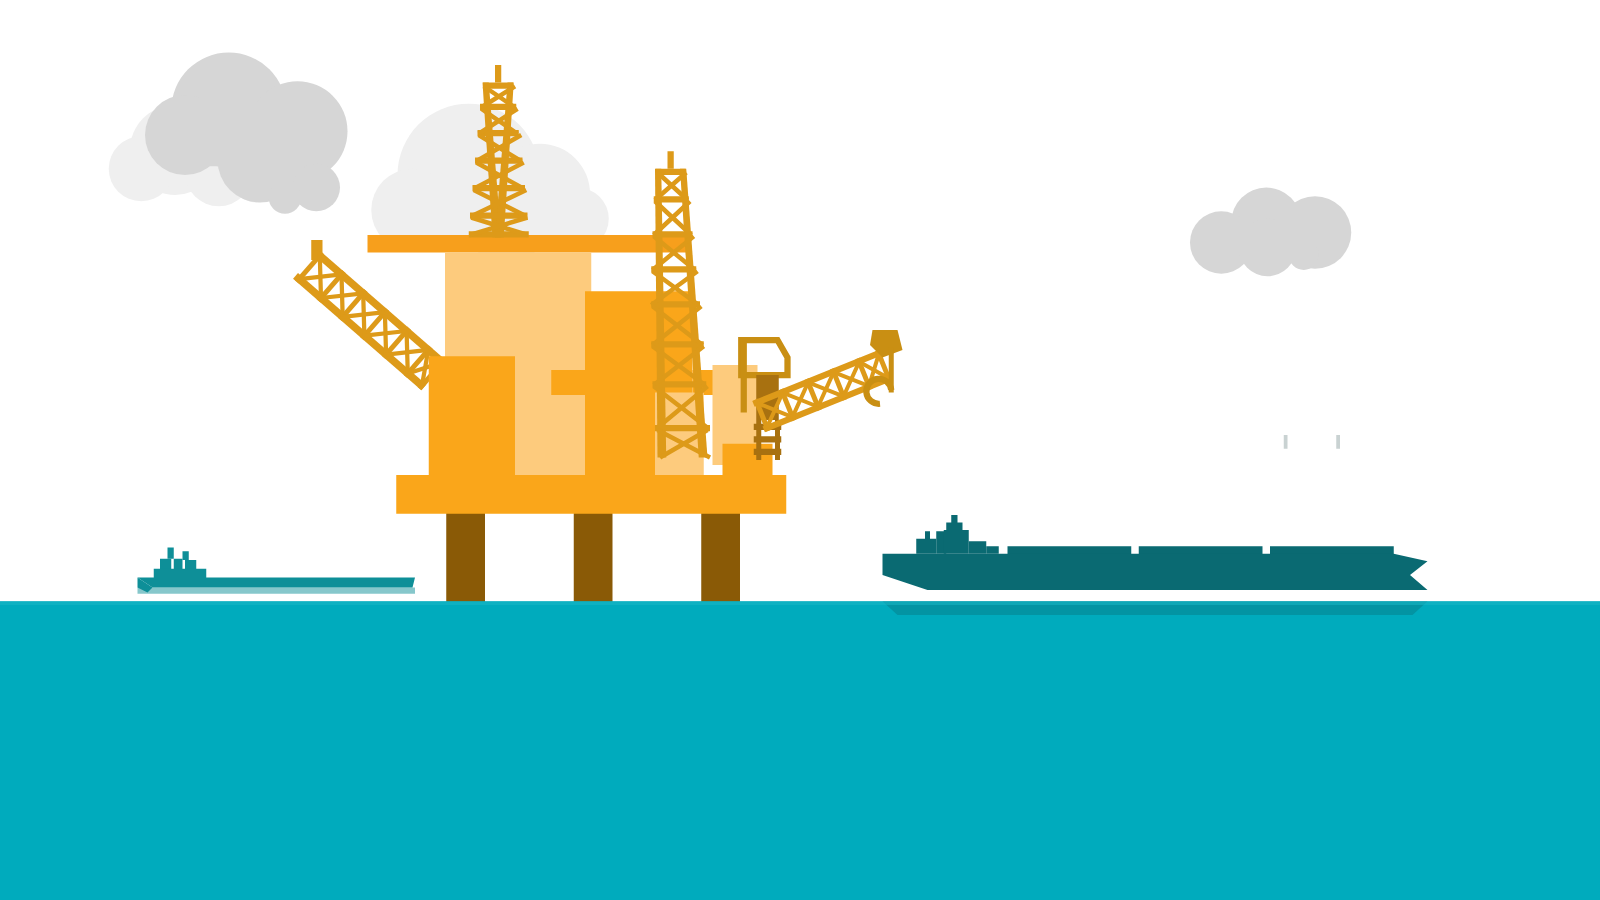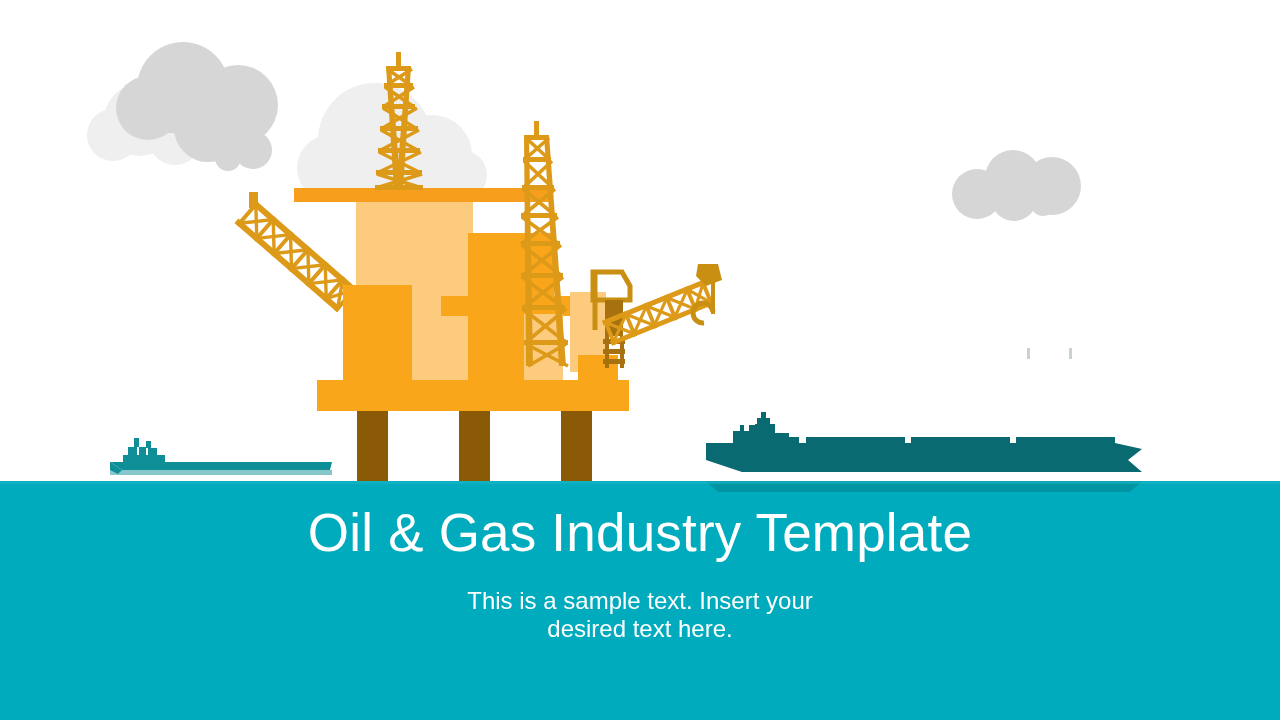--- a/index.html
+++ b/index.html
@@ -281,18 +281,14 @@
 
       <g fill="#0a6a72" opacity="0.35">
         <path d="M706 481 L1142 481 L1130 492 L718 492 Z"></path>
       </g>
     </g>
 
     <rect x="0" y="481" width="1280" height="3" fill="#19b6c6" opacity="0.55"></rect>
 
   </svg>
 
-  <div class="text-layer">
-    <h1 class="slide-title">Oil &amp; Gas Industry Template</h1>
-    <p class="slide-subtitle">This is a sample text. Insert your desired text here.</p>
-  </div>
 
 </div>
 
 </body></html>

